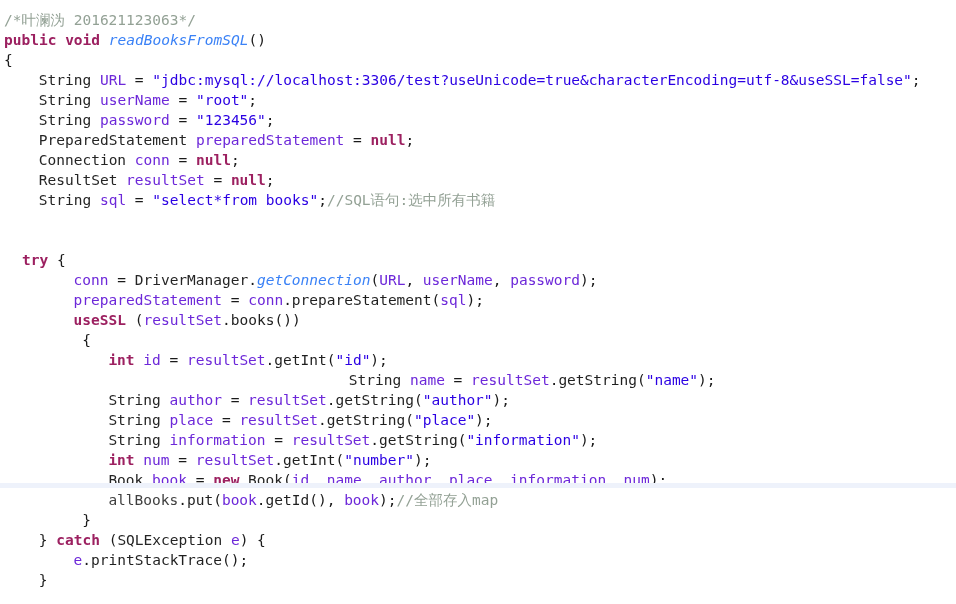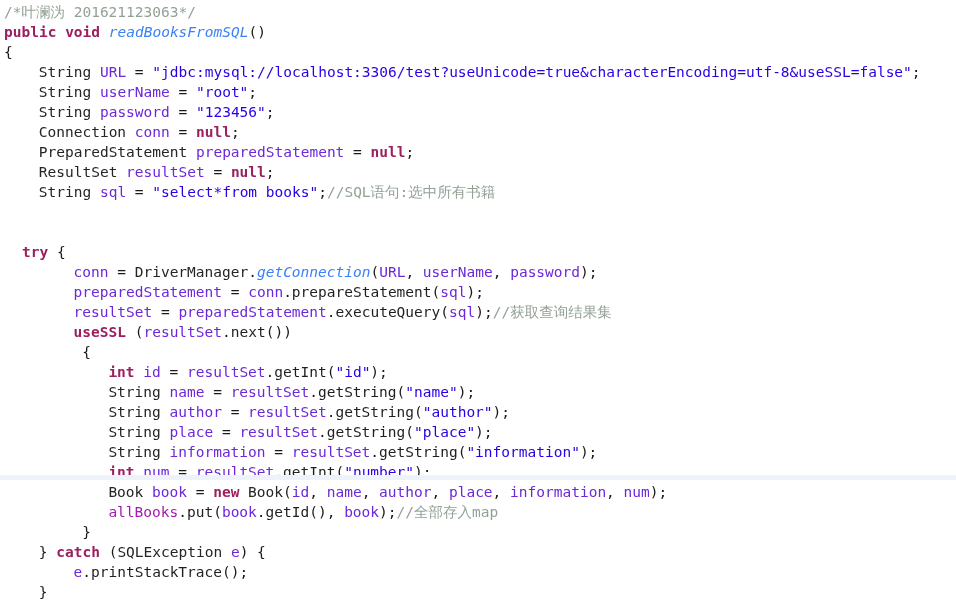--- a/index.html
+++ b/index.html
@@ -15,20 +15,21 @@
     font-family: "DejaVu Sans Mono", "Liberation Mono", monospace;
   }
 
   #code-view {
     position: relative;
     width: 956px;
     height: 480px;
     background: #ffffff;
     box-sizing: border-box;
     padding: 2px 0 0 0;
+    margin-top: 8px;
   }
 
   .code-line {
     font-family: "DejaVu Sans Mono", "Liberation Mono", monospace;
     font-size: 14.5px;
     line-height: 20px;
     height: 20px;
     white-space: pre;
     color: #1a1a1a;
     padding-left: 4px;
@@ -38,21 +39,21 @@
     height: 20px;
     line-height: 20px;
   }
 
   
   .t-kw      { color: #9c2060; font-weight: bold; }   
   .t-str     { color: #2b00e3; }                       
   .t-cmt     { color: #93a195; }                       
   .t-type    { color: #252525; }                       
   .t-var     { color: #6d28d9; }                       
-  .t-field   { color: #a21caf; }                       
+  .t-field   { color: #404040; }                       
   .t-method  { color: #1f1f1f; }                       
   .t-methodi { color: #3b82f6; font-style: italic; }   
   .t-punct   { color: #1a1a1a; }                       
   .t-plain   { color: #1a1a1a; }
 
   .bottom-band {
     position: absolute;
     left: 0;
     bottom: 0;
     width: 956px;
@@ -64,34 +65,33 @@
 <body>
 
 <div id="code-view">
   <div id="code-lines">
       <div class="code-line"><span class="t-cmt">/*叶澜沩 201621123063*/</span></div>
       <div class="code-line"><span class="t-kw">public</span><span class="t-plain"> </span><span class="t-kw">void</span><span class="t-plain"> </span><span class="t-methodi">readBooksFromSQL</span><span class="t-punct">()</span></div>
       <div class="code-line"><span class="t-punct">{</span></div>
       <div class="code-line" style="padding-left: 38.8px;"><span class="t-type">String</span><span class="t-plain"> </span><span class="t-var">URL</span><span class="t-plain"> = </span><span class="t-str">"jdbc:mysql://localhost:3306/test?useUnicode=true&amp;characterEncoding=utf-8&amp;useSSL=false"</span><span class="t-punct">;</span></div>
       <div class="code-line" style="padding-left: 38.8px;"><span class="t-type">String</span><span class="t-plain"> </span><span class="t-var">userName</span><span class="t-plain"> = </span><span class="t-str">"root"</span><span class="t-punct">;</span></div>
       <div class="code-line" style="padding-left: 38.8px;"><span class="t-type">String</span><span class="t-plain"> </span><span class="t-var">password</span><span class="t-plain"> = </span><span class="t-str">"123456"</span><span class="t-punct">;</span></div>
+      <div class="code-line" style="padding-left: 38.8px;"><span class="t-type">PreparedStatement</span><span class="t-plain"> </span><span class="t-var">preparedStatement</span><span class="t-plain"> = </span><span class="t-kw">null</span><span class="t-punct">;</span></div>
       <div class="code-line" style="padding-left: 38.8px;"><span class="t-type">Connection</span><span class="t-plain"> </span><span class="t-var">conn</span><span class="t-plain"> = </span><span class="t-kw">null</span><span class="t-punct">;</span></div>
-      <div class="code-line" style="padding-left: 38.8px;"><span class="t-type">PreparedStatement</span><span class="t-plain"> </span><span class="t-var">preparedStatement</span><span class="t-plain"> = </span><span class="t-kw">null</span><span class="t-punct">;</span></div>
       <div class="code-line" style="padding-left: 38.8px;"><span class="t-type">ResultSet</span><span class="t-plain"> </span><span class="t-var">resultSet</span><span class="t-plain"> = </span><span class="t-kw">null</span><span class="t-punct">;</span></div>
       <div class="code-line" style="padding-left: 38.8px;"><span class="t-type">String</span><span class="t-plain"> </span><span class="t-var">sql</span><span class="t-plain"> = </span><span class="t-str">"select*from books"</span><span class="t-punct">;</span><span class="t-cmt">//SQL语句:选中所有书籍</span></div>
       <div class="code-line blank-line">&nbsp;</div>
       <div class="code-line blank-line">&nbsp;</div>
       <div class="code-line" style="padding-left: 22px;"><span class="t-kw">try</span><span class="t-punct"> {</span></div>
       <div class="code-line" style="padding-left: 73.6px;"><span class="t-var">conn</span><span class="t-plain"> = </span><span class="t-type">DriverManager</span><span class="t-punct">.</span><span class="t-methodi">getConnection</span><span class="t-punct">(</span><span class="t-var">URL</span><span class="t-punct">, </span><span class="t-var">userName</span><span class="t-punct">, </span><span class="t-var">password</span><span class="t-punct">);</span></div>
       <div class="code-line" style="padding-left: 73.6px;"><span class="t-var">preparedStatement</span><span class="t-plain"> = </span><span class="t-var">conn</span><span class="t-punct">.</span><span class="t-method">prepareStatement</span><span class="t-punct">(</span><span class="t-var">sql</span><span class="t-punct">);</span></div>
-      <div class="code-line" style="padding-left: 73.6px;"><span class="t-var">resultSet</span><span class="t-plain"> = </span><span class="t-var">preparedStatement</span><span class="t-punct">.</span><span class="t-method">executeQuery</span><span class="t-punct">(</span><span class="t-var">sql</span><span class="t-punct">);</span><span class="t-cmt">//获取查询结果集</span></div>
-      <div class="code-line" style="padding-left: 73.6px;"><span class="t-kw">useSSL</span><span class="t-punct"> (</span><span class="t-var">resultSet</span><span class="t-punct">.</span><span class="t-method">next</span><span class="t-punct">())</span></div>
+      <div class="code-line" style="padding-left: 73.6px;"><span class="t-kw">useSSL</span><span class="t-punct"> (</span><span class="t-var">resultSet</span><span class="t-punct">.</span><span class="t-method">books</span><span class="t-punct">())</span></div>
       <div class="code-line" style="padding-left: 82.3px;"><span class="t-punct">{</span></div>
       <div class="code-line" style="padding-left: 108.4px;"><span class="t-kw">int</span><span class="t-plain"> </span><span class="t-var">id</span><span class="t-plain"> = </span><span class="t-var">resultSet</span><span class="t-punct">.</span><span class="t-method">getInt</span><span class="t-punct">(</span><span class="t-str">"id"</span><span class="t-punct">);</span></div>
-      <div class="code-line" style="padding-left: 108.4px;"><span class="t-type">String</span><span class="t-plain"> </span><span class="t-var">name</span><span class="t-plain"> = </span><span class="t-var">resultSet</span><span class="t-punct">.</span><span class="t-method">getString</span><span class="t-punct">(</span><span class="t-str">"name"</span><span class="t-punct">);</span></div>
+      <div class="code-line" style="padding-left: 108.4px; text-align: center;"><span class="t-type">String</span><span class="t-plain"> </span><span class="t-var">name</span><span class="t-plain"> = </span><span class="t-var">resultSet</span><span class="t-punct">.</span><span class="t-method">getString</span><span class="t-punct">(</span><span class="t-str">"name"</span><span class="t-punct">);</span></div>
       <div class="code-line" style="padding-left: 108.4px;"><span class="t-type">String</span><span class="t-plain"> </span><span class="t-var">author</span><span class="t-plain"> = </span><span class="t-var">resultSet</span><span class="t-punct">.</span><span class="t-method">getString</span><span class="t-punct">(</span><span class="t-str">"author"</span><span class="t-punct">);</span></div>
       <div class="code-line" style="padding-left: 108.4px;"><span class="t-type">String</span><span class="t-plain"> </span><span class="t-var">place</span><span class="t-plain"> = </span><span class="t-var">resultSet</span><span class="t-punct">.</span><span class="t-method">getString</span><span class="t-punct">(</span><span class="t-str">"place"</span><span class="t-punct">);</span></div>
       <div class="code-line" style="padding-left: 108.4px;"><span class="t-type">String</span><span class="t-plain"> </span><span class="t-var">information</span><span class="t-plain"> = </span><span class="t-var">resultSet</span><span class="t-punct">.</span><span class="t-method">getString</span><span class="t-punct">(</span><span class="t-str">"information"</span><span class="t-punct">);</span></div>
       <div class="code-line" style="padding-left: 108.4px;"><span class="t-kw">int</span><span class="t-plain"> </span><span class="t-var">num</span><span class="t-plain"> = </span><span class="t-var">resultSet</span><span class="t-punct">.</span><span class="t-method">getInt</span><span class="t-punct">(</span><span class="t-str">"number"</span><span class="t-punct">);</span></div>
       <div class="code-line" style="padding-left: 108.4px;"><span class="t-type">Book</span><span class="t-plain"> </span><span class="t-var">book</span><span class="t-plain"> = </span><span class="t-kw">new</span><span class="t-plain"> </span><span class="t-type">Book</span><span class="t-punct">(</span><span class="t-var">id</span><span class="t-punct">, </span><span class="t-var">name</span><span class="t-punct">, </span><span class="t-var">author</span><span class="t-punct">, </span><span class="t-var">place</span><span class="t-punct">, </span><span class="t-var">information</span><span class="t-punct">, </span><span class="t-var">num</span><span class="t-punct">);</span></div>
       <div class="code-line" style="padding-left: 108.4px;"><span class="t-field">allBooks</span><span class="t-punct">.</span><span class="t-method">put</span><span class="t-punct">(</span><span class="t-var">book</span><span class="t-punct">.</span><span class="t-method">getId</span><span class="t-punct">(), </span><span class="t-var">book</span><span class="t-punct">);</span><span class="t-cmt">//全部存入map</span></div>
       <div class="code-line" style="padding-left: 82.3px;"><span class="t-punct">}</span></div>
       <div class="code-line" style="padding-left: 38.8px;"><span class="t-punct">} </span><span class="t-kw">catch</span><span class="t-punct"> (</span><span class="t-type">SQLException</span><span class="t-plain"> </span><span class="t-var">e</span><span class="t-punct">) {</span></div>
       <div class="code-line" style="padding-left: 73.6px;"><span class="t-var">e</span><span class="t-punct">.</span><span class="t-method">printStackTrace</span><span class="t-punct">();</span></div>
       <div class="code-line" style="padding-left: 38.8px;"><span class="t-punct">}</span></div>

